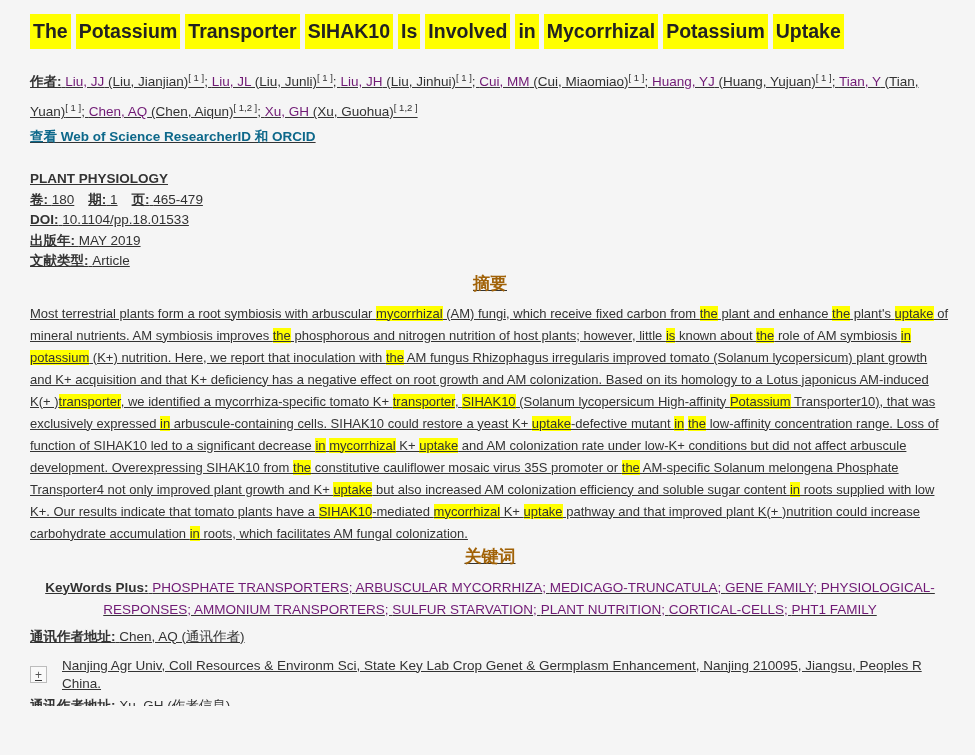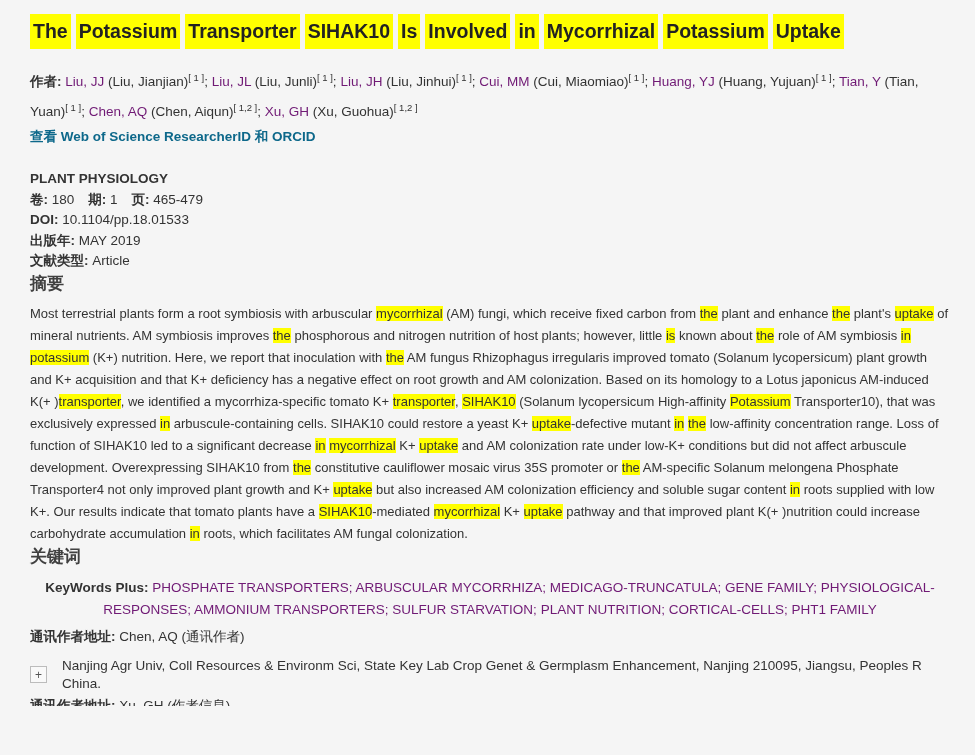--- a/index.html
+++ b/index.html
@@ -3,21 +3,21 @@
 <meta charset="utf-8">
 <style>
   * { box-sizing: border-box; }
   html, body { margin: 0; padding: 0; }
   body {
     width: 975px; height: 755px; overflow: hidden;
     background: #f5f5f5;
     color: #333;
     font-family: "Liberation Sans", "DejaVu Sans", sans-serif;
   }
-  .page { padding: 14px 25px 0 30px; }
+  .page { padding: 14px 25px 0 30px; text-decoration: underline; }
 
   
   h1.title { margin: 0; font-size: 19.5px; font-weight: 700; color: #222; line-height: 30px; }
   h1.title .hl {
     display: inline-block;
     background: #ffff00;
     padding: 2px 3px 3px 3px;
     margin-right: 5px;
   }
 
@@ -30,21 +30,21 @@
   p.authors sup { font-size: 9.5px; }
   p.researcher { margin: 2px 0 0 0; font-size: 13.5px; line-height: 20px; }
 
   
   .meta { margin-top: 22px; font-size: 13.5px; }
   .meta p { margin: 0; line-height: 20.5px; }
   .b { font-weight: 700; }
   .gap { margin-left: 14px; }
 
   
-  h2.sec { font-size: 17px; font-weight: 700; color: #404040; margin: 0; }
+  h2.sec { font-size: 17px; font-weight: 700; color: #a16207; margin: 0; text-align: center; }
   .sec-abstract { margin-top: 26px; }
   .sec-keywords { margin-top: 16px; }
   .sec-authorinfo { margin-top: 20px; }
 
   
   p.abstract { margin: 8px 0 0 0; font-size: 13px; line-height: 22px; max-width: 922px; }
   .hl-i { background: #ffff00; }
 
   
   p.keywords { margin: 9px 0 0 0; font-size: 13.5px; line-height: 22px; max-width: 922px; text-align: center; }

